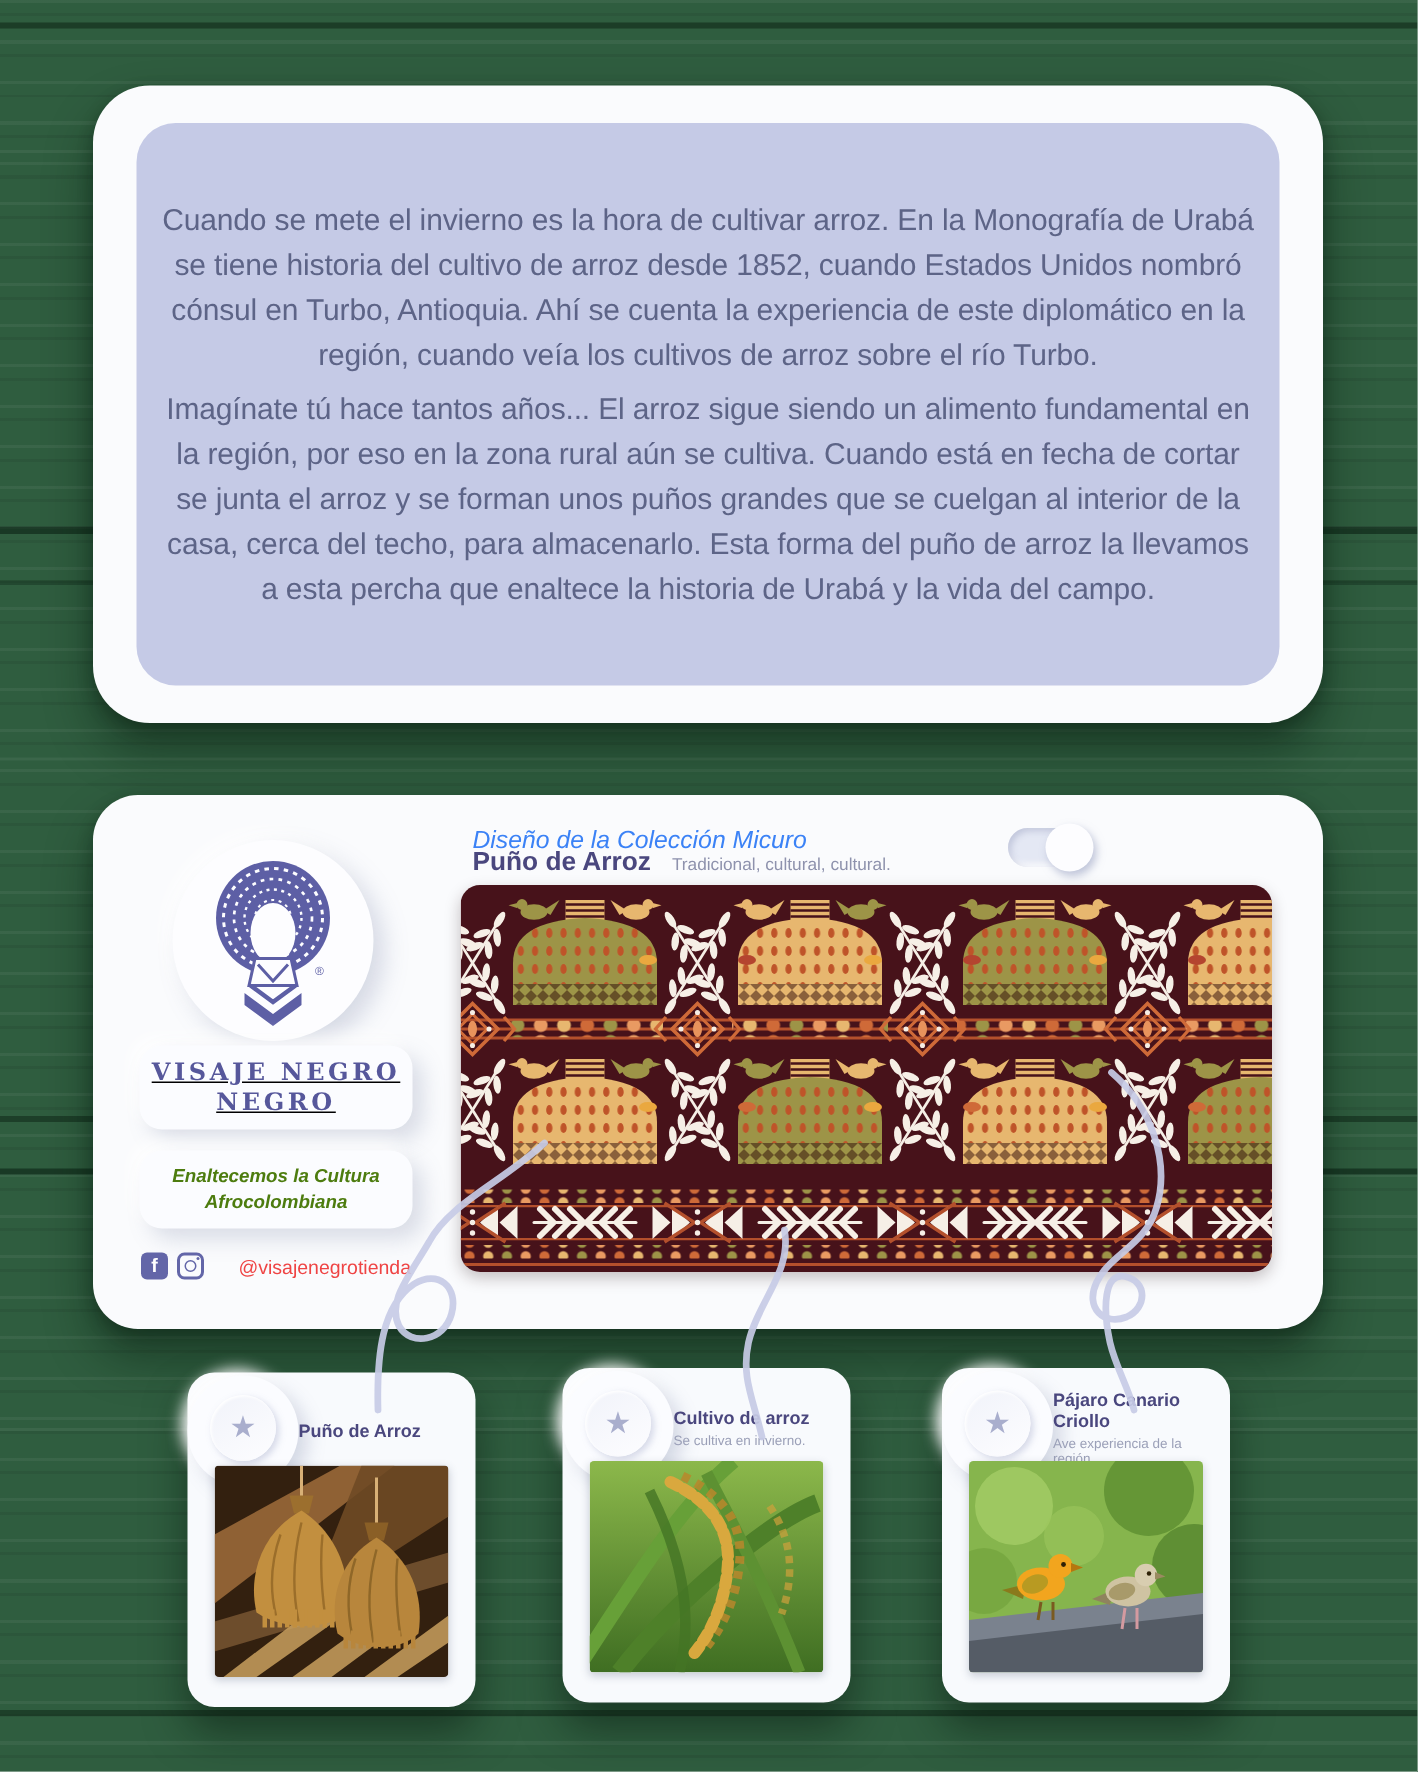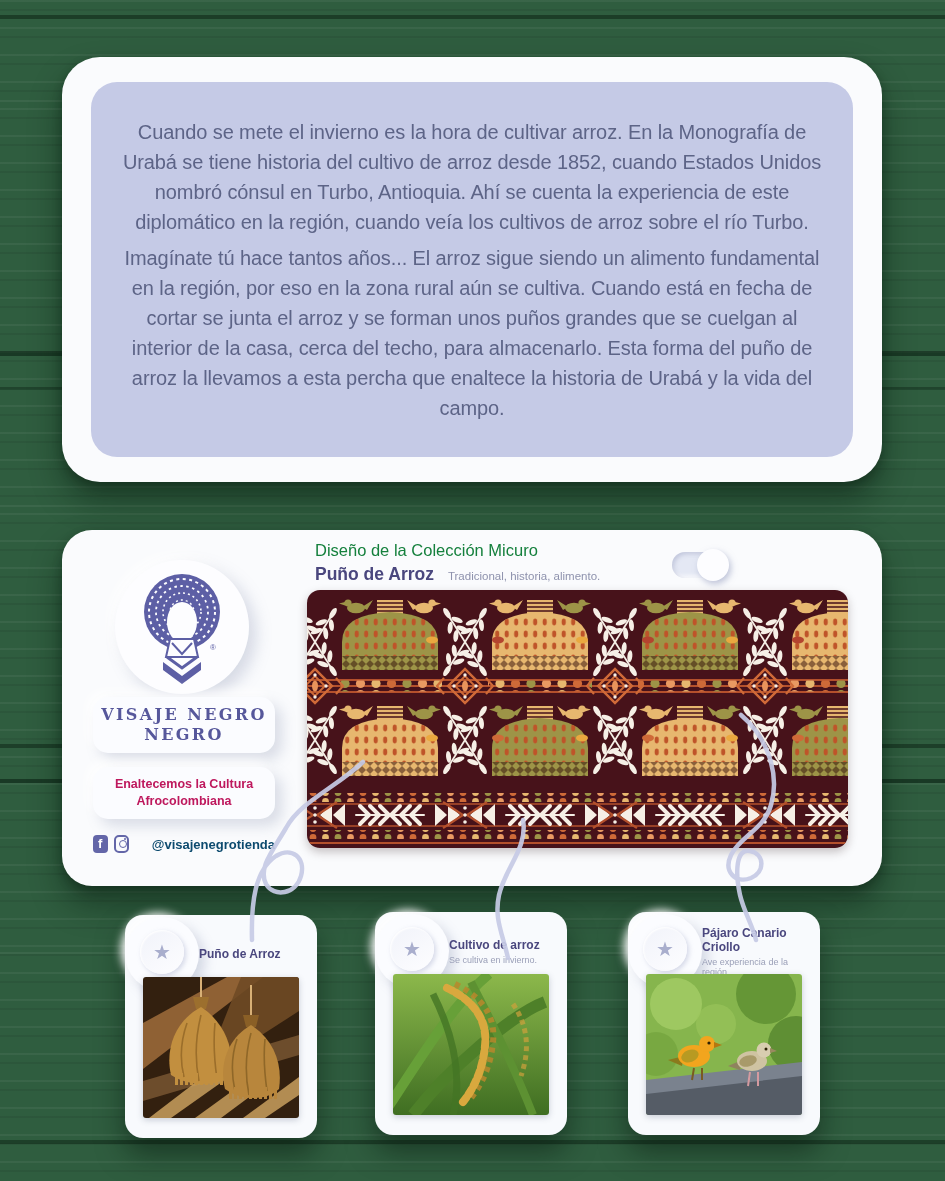--- a/index.html
+++ b/index.html
@@ -9,46 +9,46 @@
     background-image:repeating-linear-gradient(180deg,
       rgba(255,255,255,0.05) 0 2px, rgba(255,255,255,0) 2px 9px,
       rgba(0,0,0,0.07) 9px 11px, rgba(0,0,0,0) 11px 27px);}
   .plank{position:absolute;left:0;width:100%;}
   .card{position:absolute;background:#fafbfd;border-radius:32px;
         box-shadow:0 18px 32px rgba(5,22,12,.45), 0 4px 10px rgba(5,22,12,.3);}
   
   .intro-card{left:62px;top:57px;width:820px;height:425px;border-radius:38px;}
   .intro-box{position:absolute;left:29px;top:25px;width:762px;height:375px;
              border-radius:26px;background:#c5cae6;box-sizing:border-box;
-             padding:20px 30px;display:flex;flex-direction:column;justify-content:center;}
+             padding:20px 16px;display:flex;flex-direction:column;justify-content:center;}
   .intro-box p{margin:3px 0;text-align:center;color:#5d6487;font-size:20px;
                line-height:1.5;font-weight:500;letter-spacing:-0.1px;}
   
   .main-card{left:62px;top:530px;width:820px;height:356px;border-radius:30px;}
   .logo-circle{position:absolute;left:53px;top:30px;width:134px;height:134px;border-radius:50%;
                background:#fdfdff;box-shadow:7px 7px 16px rgba(120,130,165,.28),-5px -5px 12px #fff;}
   .neo-box{position:absolute;left:31px;width:182px;border-radius:15px;background:#fbfcff;
            box-shadow:7px 7px 14px rgba(120,130,165,.25),-5px -5px 12px #fff;
            display:flex;flex-direction:column;align-items:center;justify-content:center;}
-  .name-box{top:167px;height:56px;}
+  .name-box{top:167px;height:56px;text-decoration:underline;}
   .name-box div{font-family:"DejaVu Serif","Liberation Serif",serif;color:#56579b;
                 font-size:16px;letter-spacing:2.4px;line-height:20px;font-weight:600;}
   .tag-box{top:237px;height:52px;}
-  .tag-box div{color:#be185d;font-size:12.5px;font-weight:700;line-height:17px;}
+  .tag-box div{color:#4d7c0f;font-size:12.5px;font-weight:700;line-height:17px;font-style:italic;}
   .social-row{position:absolute;left:31px;top:305px;width:182px;display:flex;
               align-items:center;justify-content:center;gap:6px;}
   .fb{width:18px;height:18px;border-radius:4px;background:#6366a8;color:#fff;
       font-weight:bold;font-size:13px;text-align:center;line-height:18px;}
   .ig{width:14px;height:14px;border-radius:5px;border:2px solid #6366a8;position:relative;}
   .ig::before{content:"";position:absolute;left:3px;top:3px;width:8px;height:8px;
               border:1.6px solid #6366a8;border-radius:50%;box-sizing:border-box;}
   .ig::after{content:"";position:absolute;right:1px;top:1px;width:2px;height:2px;
              border-radius:50%;background:#6366a8;}
-  .handle{color:#0c4a6e;font-size:13px;font-weight:700;margin-left:17px;}
-  .collection{position:absolute;left:253px;top:11px;color:#15803d;
+  .handle{color:#ef4444;font-size:13px;font-weight:400;margin-left:17px;}
+  .collection{position:absolute;left:253px;top:21px;font-style:italic;color:#3b82f6;
               font-size:16.5px;}
   .title-row{position:absolute;left:253px;top:34px;display:flex;align-items:baseline;gap:14px;}
   .p-title{color:#4a477e;font-size:17.5px;font-weight:800;}
   .p-sub{color:#8e92ad;font-size:11.5px;}
   .toggle{position:absolute;left:610px;top:22px;width:54px;height:26px;border-radius:13px;
           background:#e4e8f4;box-shadow:inset 2px 2px 4px rgba(150,158,190,.45),inset -2px -2px 4px #fff;}
   .knob{position:absolute;right:-3px;top:-3px;width:32px;height:32px;border-radius:50%;
         background:#fdfdff;box-shadow:2px 3px 6px rgba(140,150,185,.55);}
   .pattern-wrap{position:absolute;left:245px;top:60px;width:541px;height:258px;
                 border-radius:13px;overflow:hidden;box-shadow:0 4px 10px rgba(40,20,20,.25);}
@@ -119,21 +119,21 @@
     </div>
     <div class="social-row">
       <div class="fb">f</div>
       <div class="ig"></div>
       <div class="handle">@visajenegrotienda</div>
     </div>
 
     <div class="collection">Diseño de la Colección Micuro</div>
     <div class="title-row">
       <span class="p-title">Puño de Arroz</span>
-      <span class="p-sub">Tradicional, historia, alimento.</span>
+      <span class="p-sub">Tradicional, cultural, cultural.</span>
     </div>
     <div class="toggle">
       <div class="knob"></div>
     </div>
 
     <div class="pattern-wrap">
       <svg width="541" height="258" viewBox="0 0 541 258">
         <defs>
           <pattern id="pdot" width="9.5" height="12" patternUnits="userSpaceOnUse">
             <ellipse cx="4.7" cy="6" rx="2.1" ry="3.4" fill="#bf5429"></ellipse>

